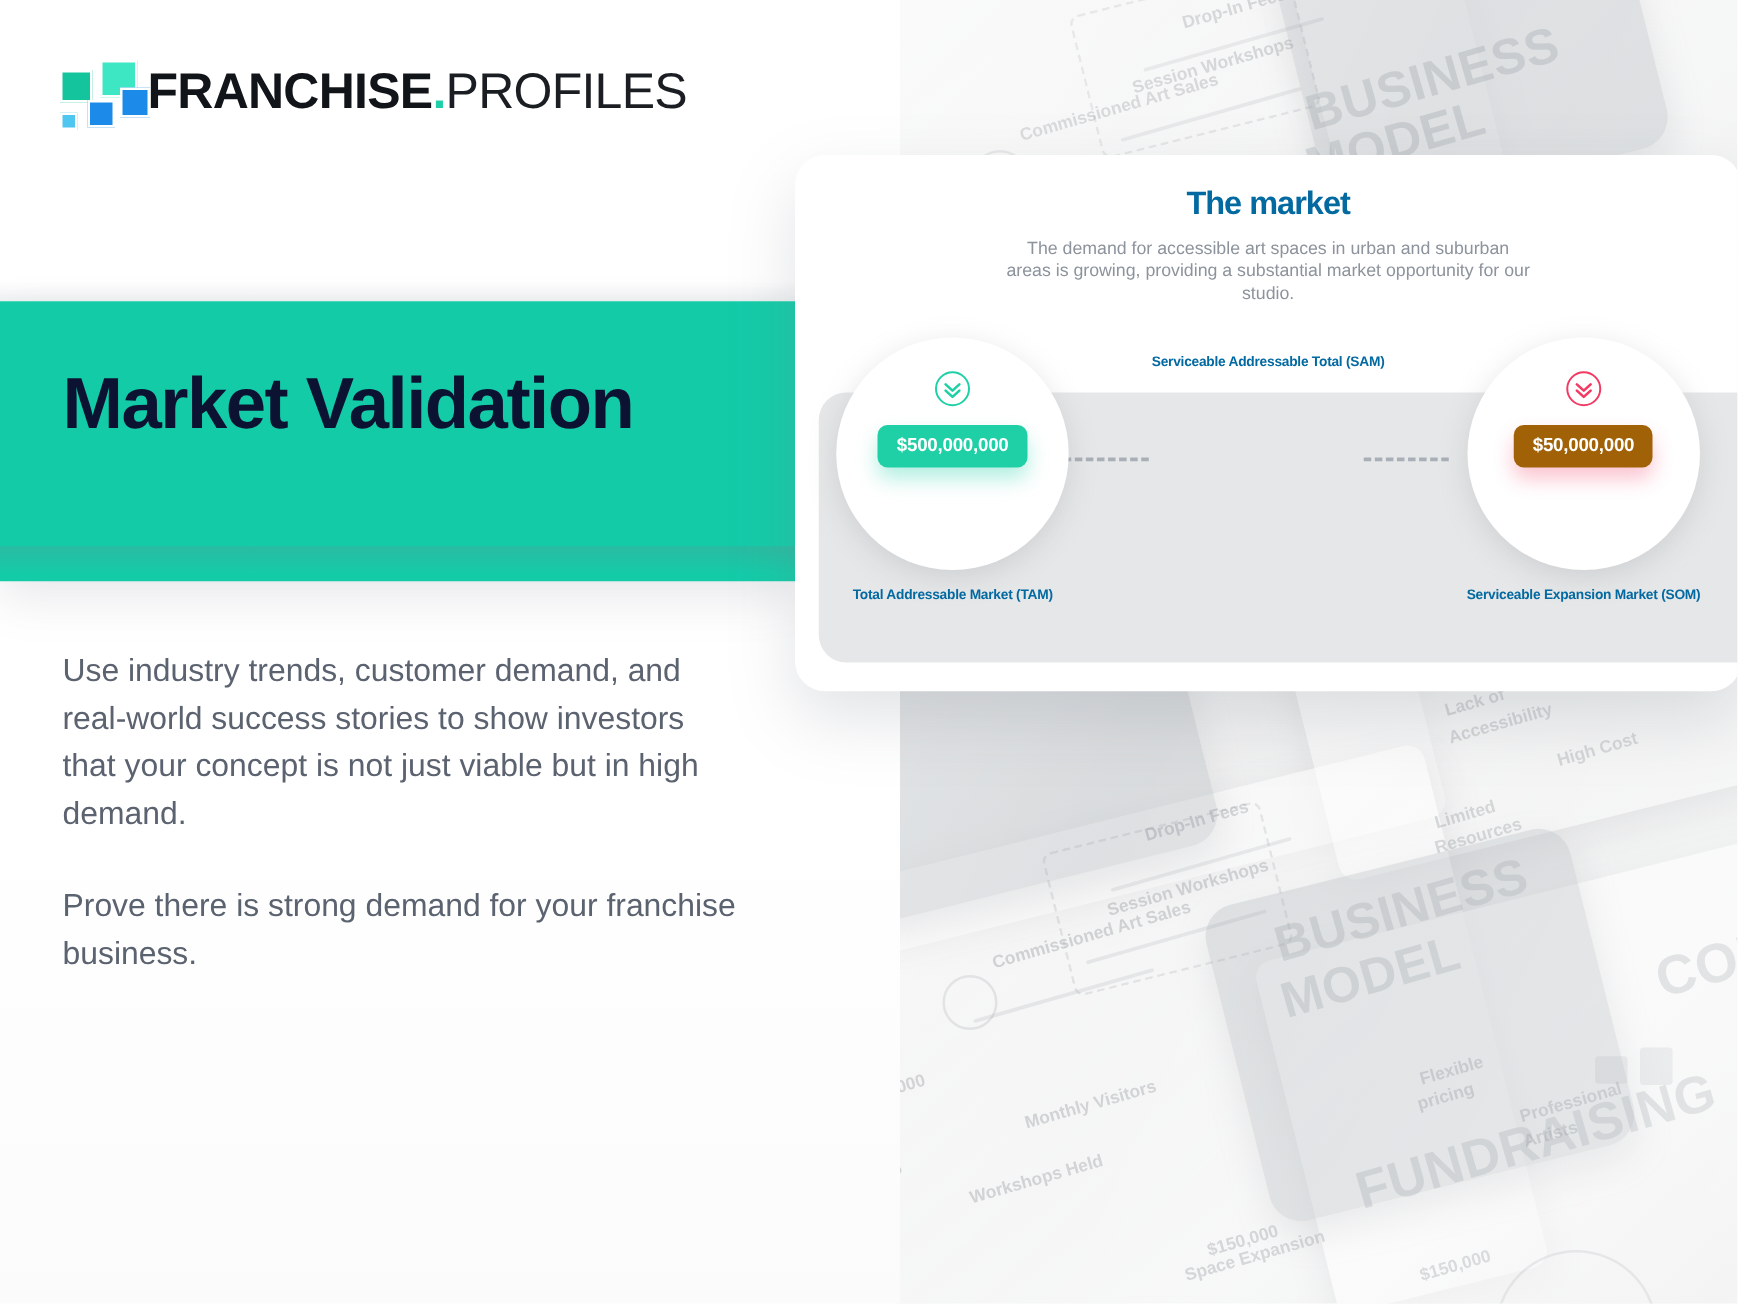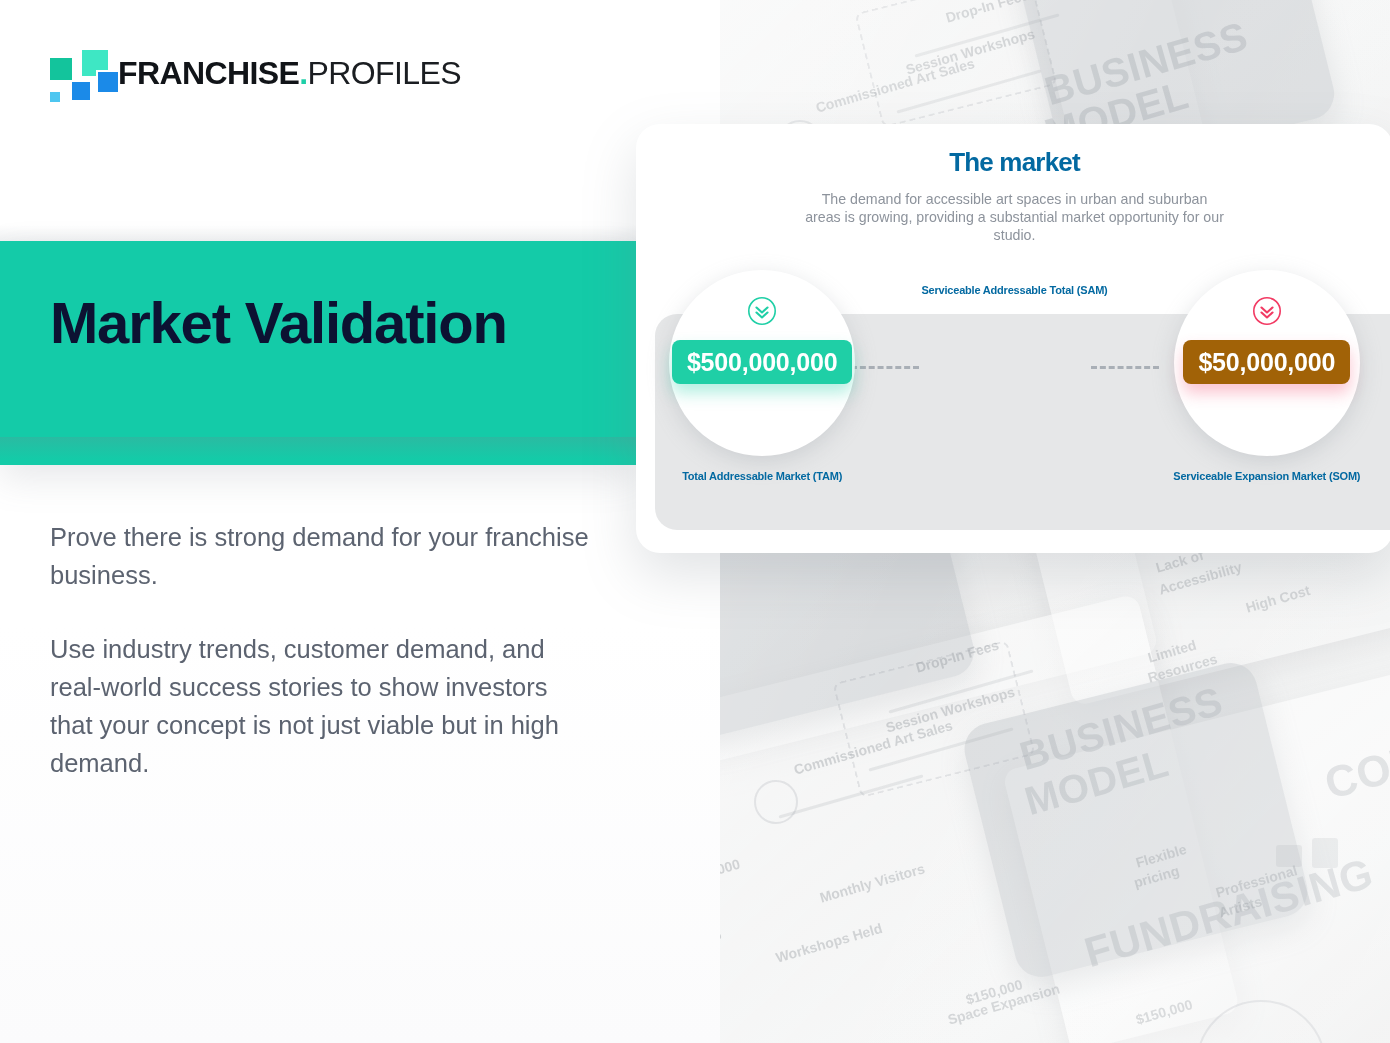--- a/index.html
+++ b/index.html
@@ -85,21 +85,21 @@
     width: 720px; height: 1043px;
     background: linear-gradient(180deg,#ffffff 0%,#ffffff 60%,#fbfbfc 100%);
   }
 
   
   .logo { position: absolute; left: 44px; top: 44px; width: 500px; height: 62px; }
   .logo .mark { position: absolute; left: 0; top: 4px; width: 66px; height: 52px; }
   .logo .mark i { position: absolute; display: block; border: 2px solid #ffffff; }
   .logo .wordmark {
     position: absolute; left: 74px; top: -2px;
-    font-size: 32px; letter-spacing: -0.6px; white-space: nowrap;
+    font-size: 40px; letter-spacing: -0.6px; white-space: nowrap;
     line-height: 62px;
   }
   .logo .wordmark .b { font-weight: 700; color: #111418; }
   .logo .wordmark .dot { font-weight: 700; color: #1ecfa8; }
   .logo .wordmark .l { font-weight: 400; color: #1a1d21; }
 
   
   .title-band {
     position: absolute;
     left: 0; top: 241px;
@@ -184,21 +184,21 @@
     justify-content: flex-start;
     z-index: 3;
   }
   .bubble .chev-icon { margin-top: 26px; }
   .bubble .chev-icon svg { display: block; }
   .badge {
     position: relative;
     margin-top: 14px;
     padding: 9px 15px;
     border-radius: 8px;
-    font-size: 25px;
+    font-size: 15px;
     font-weight: 800;
     color: #ffffff;
     letter-spacing: -0.2px;
     white-space: nowrap;
     line-height: 1.05;
   }
   .badge.teal { background: #1fcfa6; box-shadow: 0 9px 16px rgba(31,207,166,.34); }
   .badge.blue { background: #2b50f5; box-shadow: 0 9px 16px rgba(43,80,245,.32); }
   .badge.pink { background: #a16207; box-shadow: 0 9px 16px rgba(242,58,99,.30); }
 
@@ -325,22 +325,22 @@
     </div>
 
     <div class="panel-shade-top"></div>
 
     <div class="title-band">
       <div class="title">Market Validation</div>
     </div>
     <div class="panel-shade"></div>
 
     <div class="body-copy">
+      <p>Use industry trends, customer demand, and real-world success stories to show investors that your concept is not just viable but in high demand.</p>
       <p>Prove there is strong demand for your franchise business.</p>
-      <p>Use industry trends, customer demand, and real-world success stories to show investors that your concept is not just viable but in high demand.</p>
     </div>
   </div>
 
   <div class="market-card">
 
     <div class="card-head">
       <div class="card-title">The market</div>
       <div class="card-sub">The demand for accessible art spaces in urban and suburban areas is growing, providing a substantial market opportunity for our studio.</div>
     </div>
 

